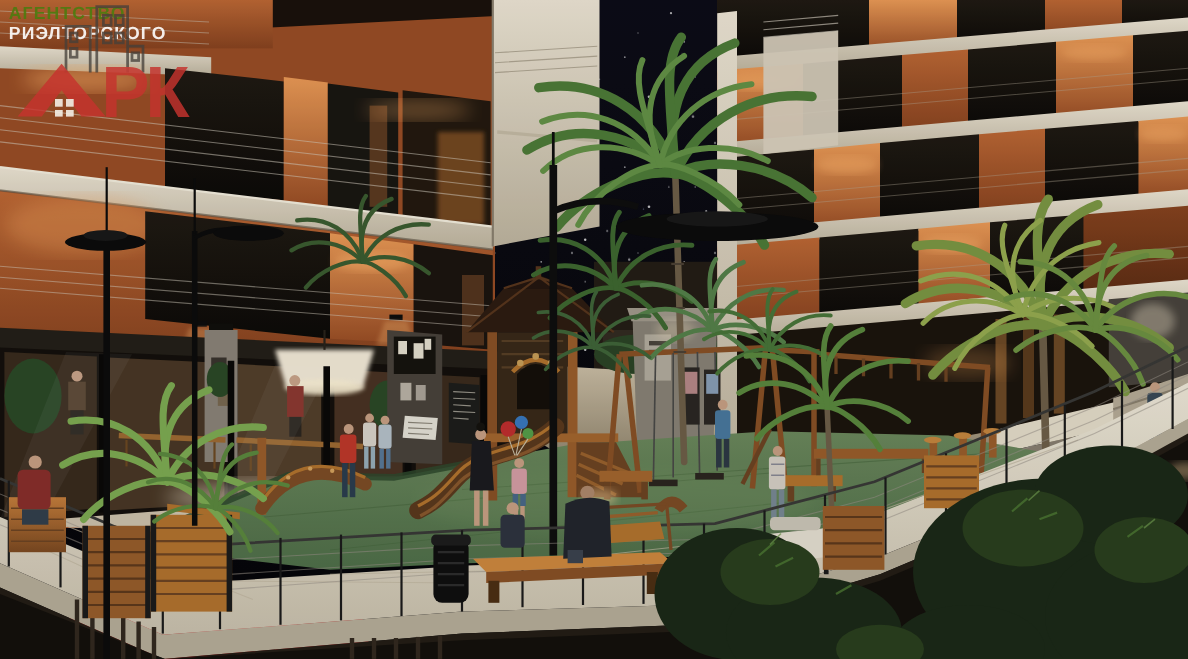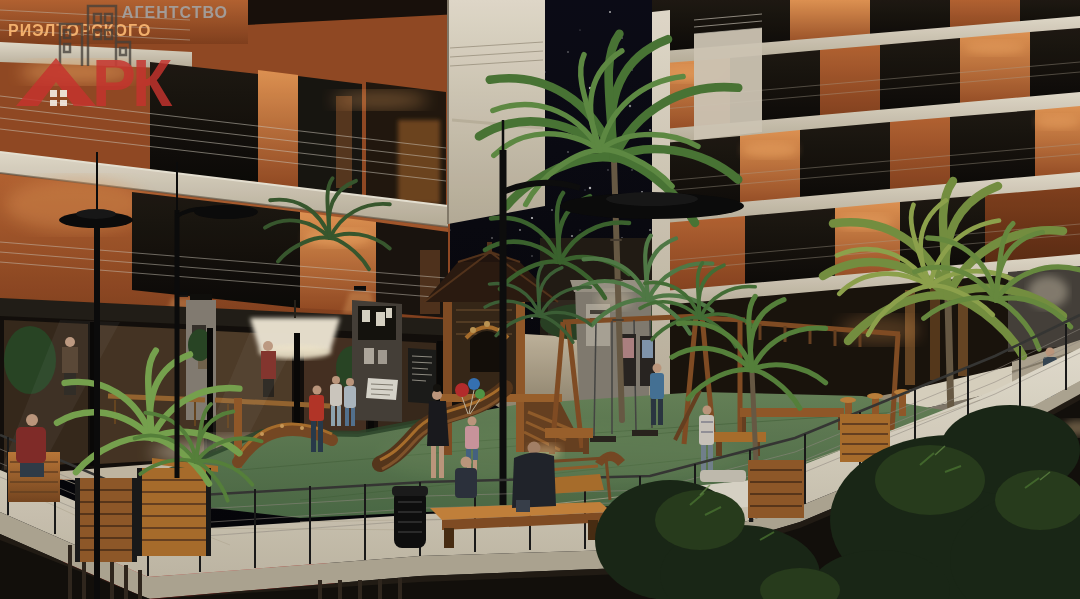--- a/index.html
+++ b/index.html
@@ -4,22 +4,22 @@
 <style>
   html,body{margin:0;padding:0;background:#000;}
   .stage{position:relative;width:1080px;height:599px;overflow:hidden;background:#08080f;
          font-family:"Liberation Sans",sans-serif;}
   .stage svg{position:absolute;left:0;top:0;}
   
   .wm{position:absolute;left:8px;top:2px;width:220px;opacity:.9;z-index:50;}
   .wm-lines{margin-top:2px;}
   .wm-line{font-weight:bold;font-size:16px;letter-spacing:1px;line-height:18px;
            font-family:"Liberation Sans",sans-serif;}
-  .wm-gray{color:#a3a3a3;text-align:right;}
-  .wm-red{color:#fdba74;}
+  .wm-gray{color:#4d7c0f;}
+  .wm-red{color:#ffffff;}
 </style>
 </head>
 <body>
 
 <div class="stage">
 <svg width="1080" height="599" viewBox="0 0 1080 599">
 <defs>
   <pattern id="stars" width="130" height="100" patternUnits="userSpaceOnUse">
     <circle cx="12" cy="18" r="1.1" fill="#fff" opacity=".8"></circle>
     <circle cx="48" cy="52" r=".8" fill="#fff" opacity=".55"></circle>

